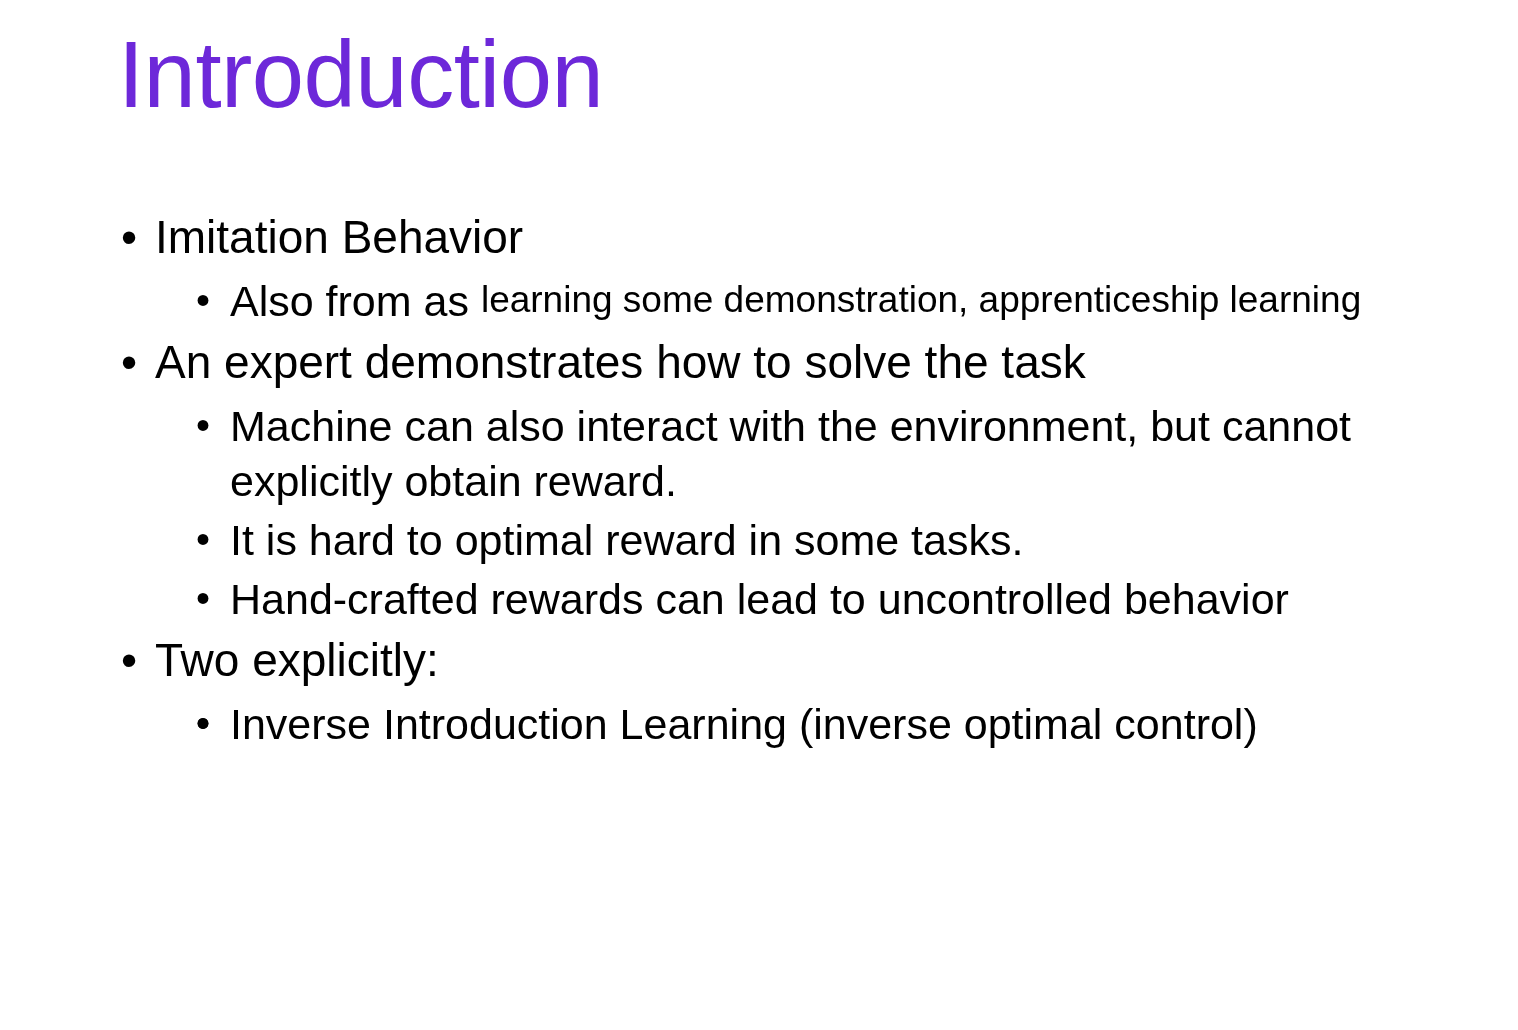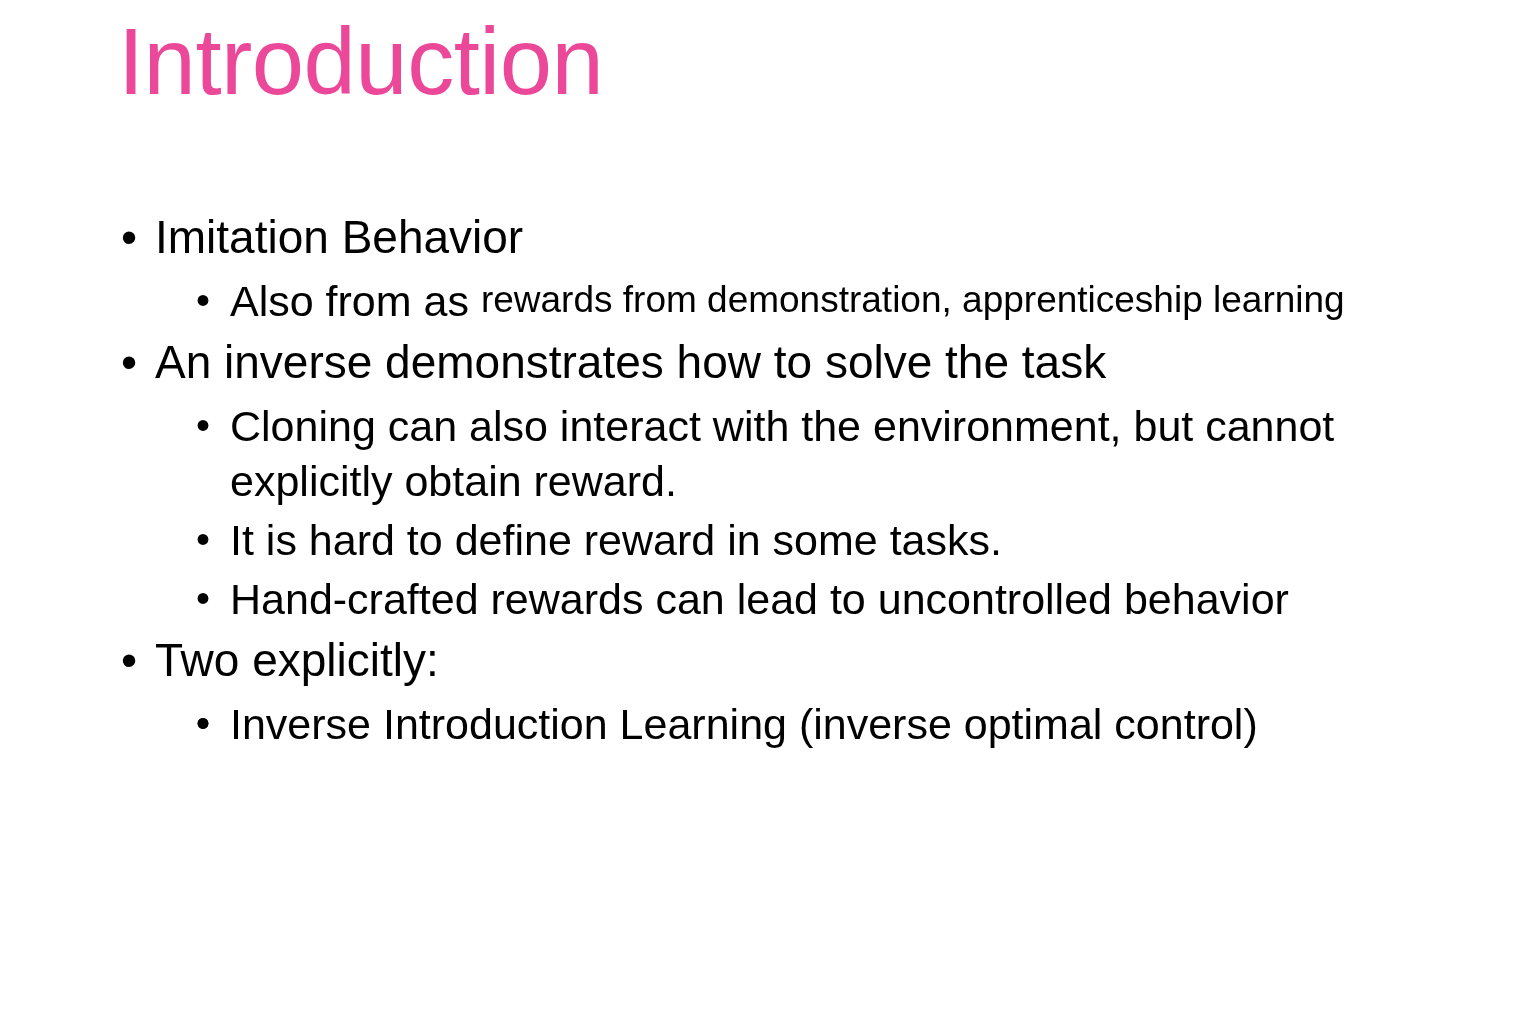--- a/index.html
+++ b/index.html
@@ -18,27 +18,27 @@
     width: 1518px;
     height: 1030px;
     background: #ffffff;
     overflow: hidden;
   }
 
   
   .slide-title {
     position: absolute;
     left: 118px;
-    top: 9px;
+    top: 22px;
     font-size: 94px;
     line-height: 1.12;
     font-weight: 400;
     letter-spacing: -0.5px;
     white-space: nowrap;
-    color: #ec4899;
+    color: #6d28d9;
   }
 
   
   .body-list {
     position: absolute;
     left: 0;
     top: 208px;
     width: 1460px;
   }
 
@@ -110,36 +110,36 @@
 
   <div class="body-list">
 
     <div class="bullet lvl1 gap-sm">
       <span class="marker">•</span>
       <span class="btext">Imitation Behavior</span>
     </div>
 
     <div class="bullet lvl2 gap-lg">
       <span class="marker">•</span>
-      <span class="btext"><span>Also from as </span><span class="inline-small">rewards from demonstration, apprenticeship learning</span></span>
+      <span class="btext"><span>Also from as </span><span class="inline-small">learning some demonstration, apprenticeship learning</span></span>
     </div>
 
     <div class="bullet lvl1 gap-sm">
       <span class="marker">•</span>
-      <span class="btext">An inverse demonstrates how to solve the task</span>
+      <span class="btext">An expert demonstrates how to solve the task</span>
     </div>
 
     <div class="bullet lvl2 gap-sm">
       <span class="marker">•</span>
-      <span class="btext">Cloning can also interact with the environment, but cannot explicitly obtain reward.</span>
+      <span class="btext">Machine can also interact with the environment, but cannot explicitly obtain reward.</span>
     </div>
 
     <div class="bullet lvl2 gap-sm">
       <span class="marker">•</span>
-      <span class="btext">It is hard to define reward in some tasks.</span>
+      <span class="btext">It is hard to optimal reward in some tasks.</span>
     </div>
 
     <div class="bullet lvl2 gap-lg">
       <span class="marker">•</span>
       <span class="btext">Hand-crafted rewards can lead to uncontrolled behavior</span>
     </div>
 
     <div class="bullet lvl1 gap-sm">
       <span class="marker">•</span>
       <span class="btext">Two explicitly:</span>

